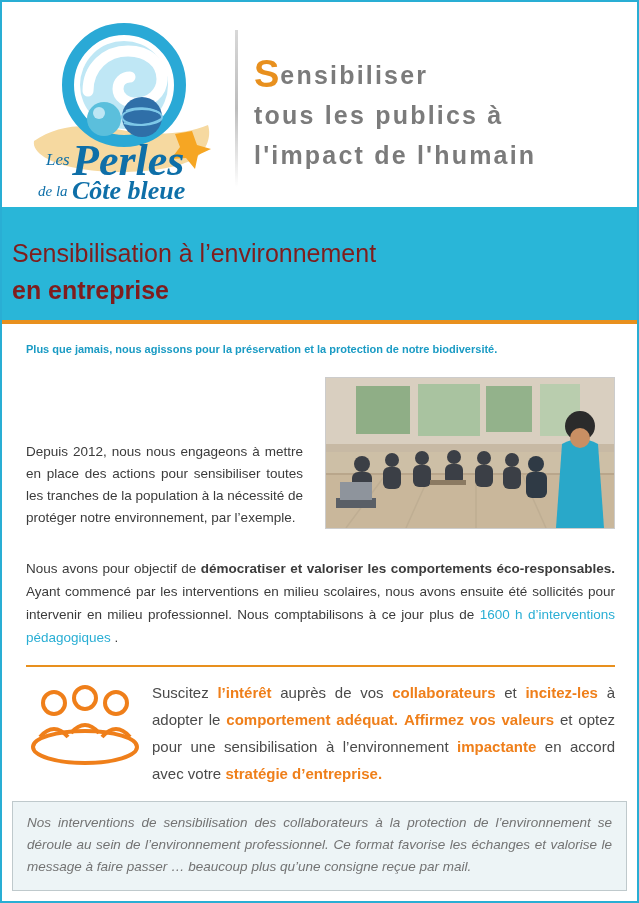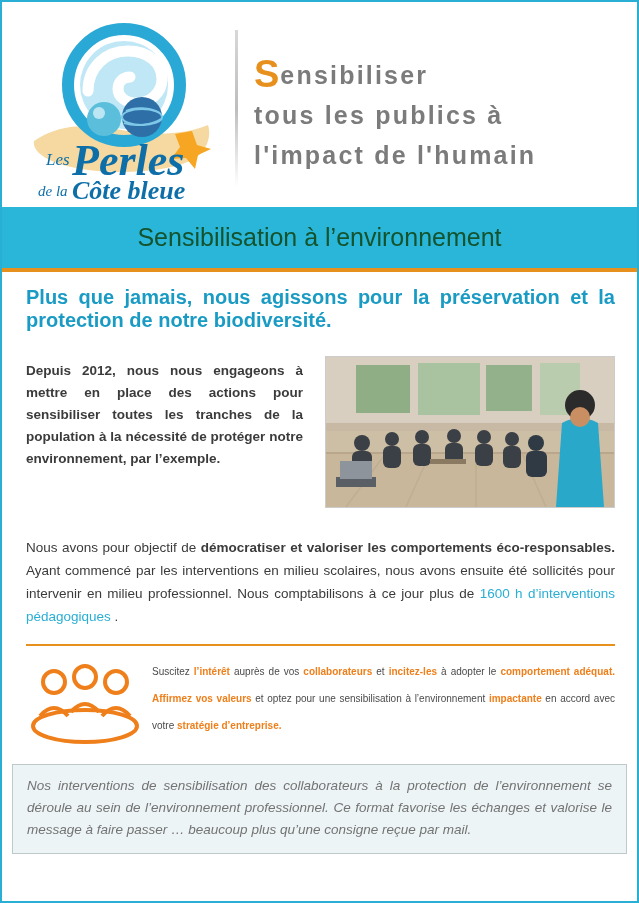--- a/index.html
+++ b/index.html
@@ -62,23 +62,22 @@
     color: #e8901e;
     font-size: 38px;
     line-height: 30px;
     vertical-align: -3px;
     letter-spacing: 1px;
   }
 
   
   .title-bar {
     background: #29b6d8;
-    color: #14532d;
-    text-align: center;
-    padding: 12px 10px 12px 10px;
+    color: #7f1d1d;
+    padding: 28px 10px 12px 10px;
     box-sizing: border-box;
   }
   .title-line1 {
     font-size: 25px;
     line-height: 37px;
     font-weight: 400;
   }
   .title-line2 {
     font-size: 25px;
     line-height: 36px;
@@ -91,30 +90,29 @@
   }
 
   
   .content {
     padding: 14px 22px 0 24px;
     box-sizing: border-box;
   }
   .lead {
     color: #1a9bc4;
     font-weight: bold;
-    font-size: 20px;
+    font-size: 11px;
     line-height: 23px;
     text-align: justify;
-    margin-bottom: 24px;
+    margin-bottom: 16px;
   }
   .two-col {
     display: flex;
-    align-items: flex-start;
+    align-items: flex-end;
     gap: 22px;
-    font-weight: bold;
   }
   .para-left {
     flex: 1;
     color: #3b3b3b;
     font-size: 13.5px;
     line-height: 22px;
     text-align: justify;
     padding-top: 4px;
   }
   .photo {
@@ -149,21 +147,21 @@
   .orange-block {
     display: flex;
     align-items: flex-start;
     padding: 12px 22px 8px 24px;
     box-sizing: border-box;
   }
   .people-icon { width: 120px; flex: none; padding-top: 6px; }
   .orange-text {
     flex: 1;
     color: #4a4a4a;
-    font-size: 10px;
+    font-size: 15px;
     line-height: 27px;
     text-align: justify;
     padding-left: 6px;
   }
   .or-lg { color: #ef7f1a; font-weight: bold; }
 
   
   .footer {
     margin: 6px 10px 10px 10px;
     border: 1px solid #bfc9cc;
@@ -217,20 +215,21 @@
 
     <div class="slogan">
       <div class="slogan-line first"><span class="slogan-cap">S</span><span>ensibiliser</span></div>
       <div class="slogan-line">tous les publics à</div>
       <div class="slogan-line">l'impact de l'humain</div>
     </div>
   </div>
 
   <div class="title-bar">
     <div class="title-line1">Sensibilisation à l’environnement</div>
+    <div class="title-line2">en entreprise</div>
   </div>
   <div class="accent-strip"></div>
 
   <div class="content">
 
     <div class="lead">Plus que jamais, nous agissons pour la préservation et la protection de notre biodiversité.</div>
 
     <div class="two-col">
       <div class="para-left">Depuis 2012, nous nous engageons à mettre en place des actions pour sensibiliser toutes les tranches de la population à la nécessité de protéger notre environnement, par l’exemple.</div>
 

